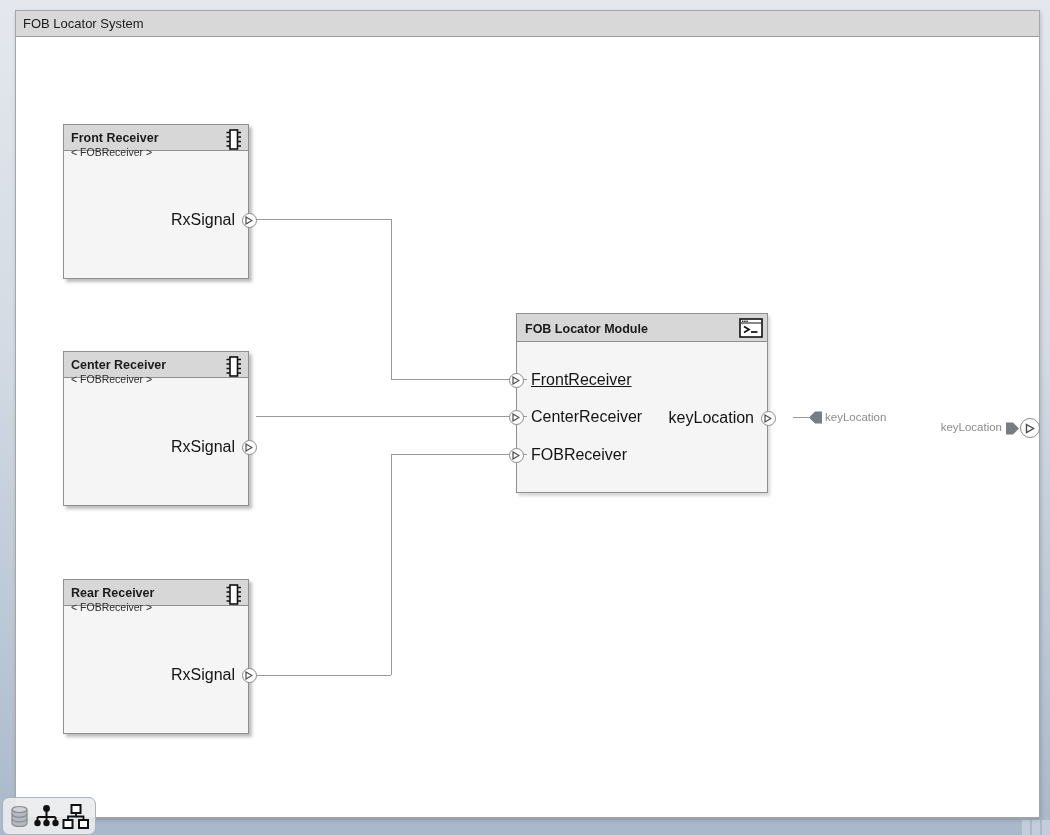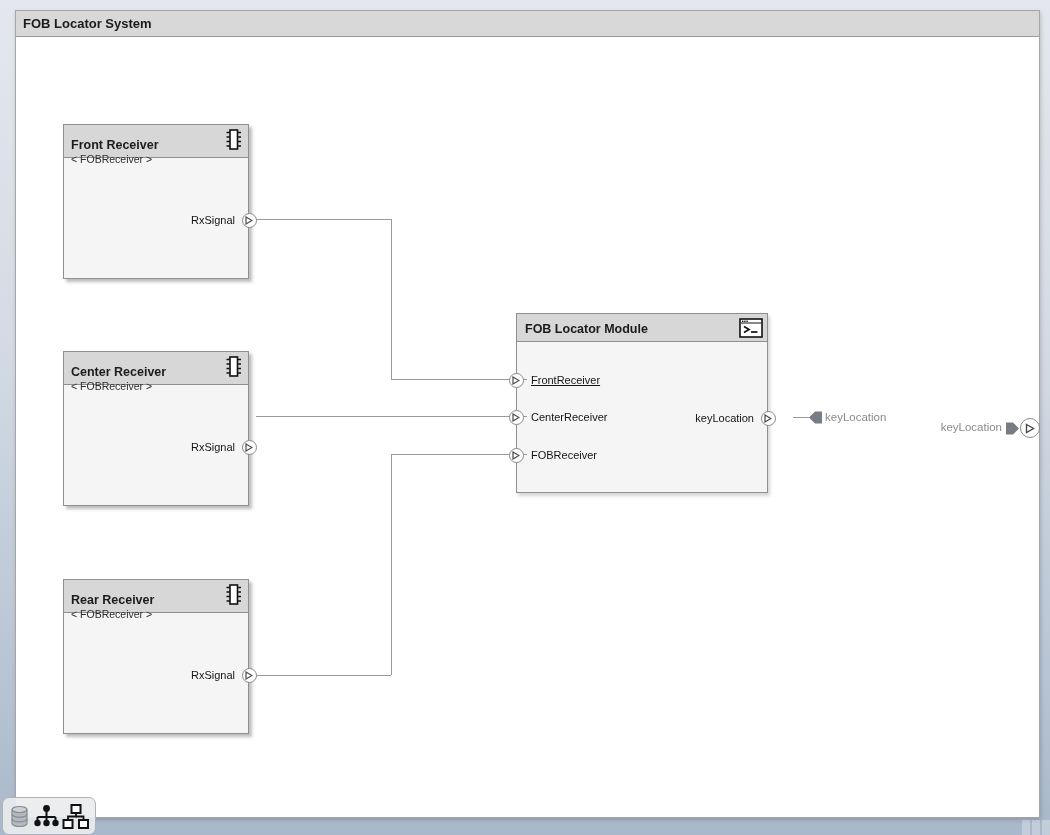--- a/index.html
+++ b/index.html
@@ -10,38 +10,38 @@
     -webkit-font-smoothing:antialiased;
   }
   .canvas{
     position:absolute;left:15px;top:10px;width:1025px;height:808px;
     background:#ffffff;border:1px solid #a6a6a6;box-sizing:border-box;
     box-shadow:1px 2px 4px rgba(0,0,0,0.18);
   }
   .canvas-title{
     position:absolute;left:0;top:0;right:0;height:26px;box-sizing:border-box;
     background:#d8d8d8;border-bottom:1px solid #9a9a9a;
-    font-size:13px;font-weight:bold;color:#1b1b1b;line-height:25px;padding-left:7px;
+    font-size:13px;font-weight:normal;color:#1b1b1b;line-height:25px;padding-left:7px;
   }
   .block{position:absolute;background:#f5f5f5;border:1px solid #8f8f8f;box-sizing:border-box;}
   .block.receiver{box-shadow:3px 3px 3px rgba(110,110,110,0.45);}
   .block.module{box-shadow:2px 3px 3px rgba(140,140,140,0.35);}
   .block-header{position:relative;background:#d7d7d7;border-bottom:1px solid #8f8f8f;box-sizing:border-box;}
-  .block-header.two-line{height:33px;padding:13px 7px 0 7px;}
+  .block-header.two-line{height:26px;padding:6px 7px 0 7px;}
   .block-header.one-line{height:28px;line-height:27px;padding-left:8px;}
   .block-title{font-size:12.5px;font-weight:bold;color:#1b1b1b;line-height:15px;white-space:nowrap;}
   .block-stereotype{font-size:10.5px;color:#2d2d2d;line-height:12px;white-space:nowrap;}
   .hdr-icon{position:absolute;top:3px;right:5px;line-height:0;}
   .port{
     position:absolute;width:15px;height:15px;border-radius:50%;
     background:#fff;border:1px solid #8a8a8a;box-sizing:border-box;
     display:flex;align-items:center;justify-content:center;z-index:5;
   }
   .wire{position:absolute;background:#999999;z-index:1;}
-  .plabel{position:absolute;font-size:11px;color:#141414;line-height:14px;white-space:nowrap;}
+  .plabel{position:absolute;font-size:16px;color:#141414;line-height:14px;white-space:nowrap;}
   .gray-label{position:absolute;font-size:11.5px;color:#8b8b8b;line-height:13px;white-space:nowrap;}
   .tag{position:absolute;line-height:0;z-index:2;}
   .bport{
     position:absolute;width:20px;height:20px;border-radius:50%;
     background:#fff;border:1px solid #8a8a8a;box-sizing:border-box;
     display:flex;align-items:center;justify-content:center;z-index:6;
   }
   .badge{
     position:absolute;left:2px;top:797px;width:94px;height:38px;box-sizing:border-box;
     background:rgba(233,235,238,0.92);border:1px solid #adb2b8;border-radius:7px;

